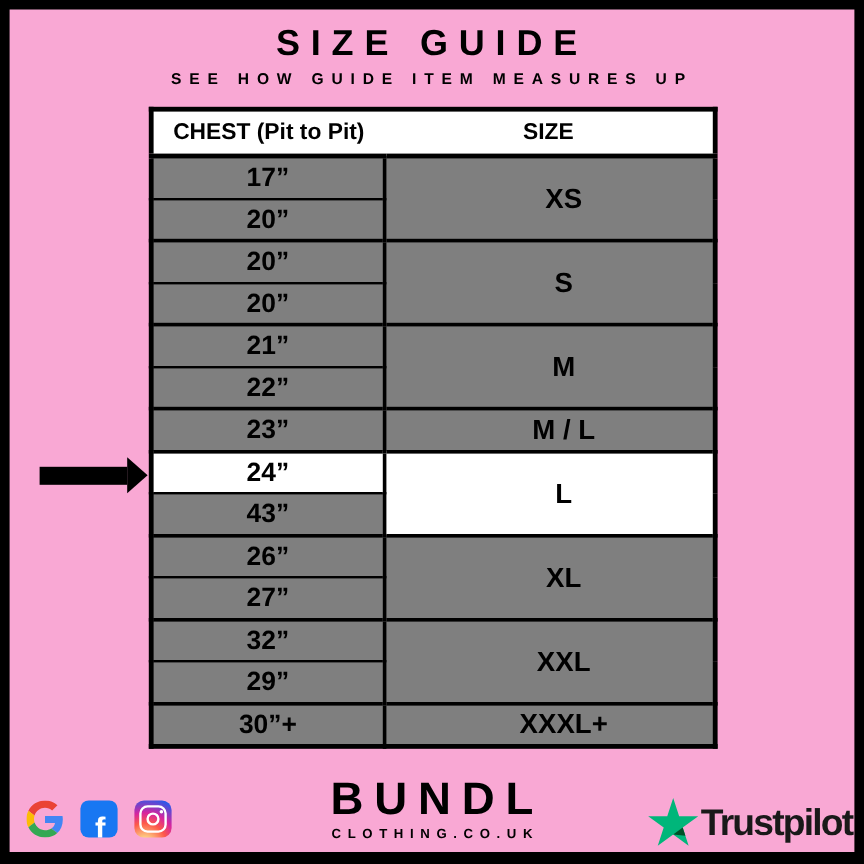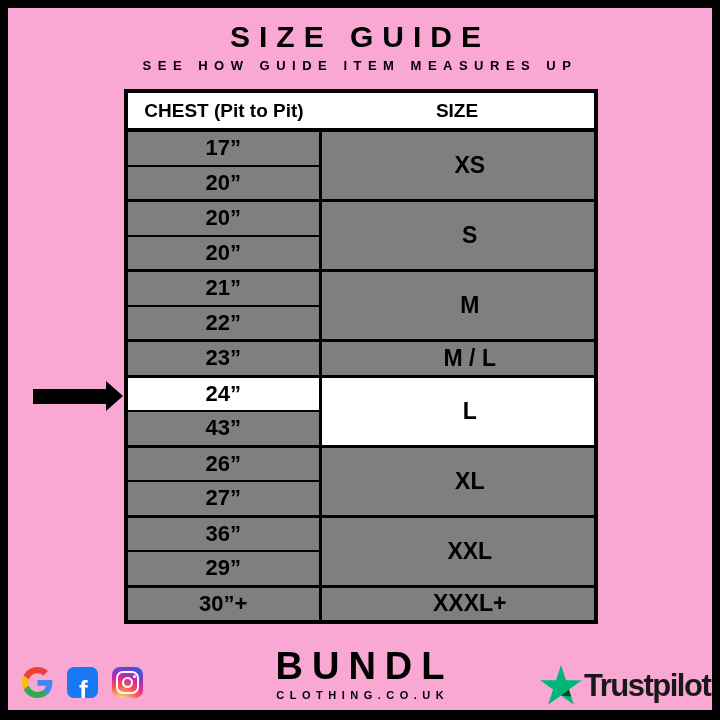--- a/index.html
+++ b/index.html
@@ -118,21 +118,21 @@
 
       <tr class="g-first">
         <td class="chest">26”</td>
         <td class="size" rowspan="2">XL</td>
       </tr>
       <tr class="g-inner">
         <td class="chest">27”</td>
       </tr>
 
       <tr class="g-first">
-        <td class="chest">36”</td>
+        <td class="chest">32”</td>
         <td class="size" rowspan="2">XXL</td>
       </tr>
       <tr class="g-inner">
         <td class="chest">29”</td>
       </tr>
 
       <tr class="g-first">
         <td class="chest">30”+</td>
         <td class="size">XXXL+</td>
       </tr>

